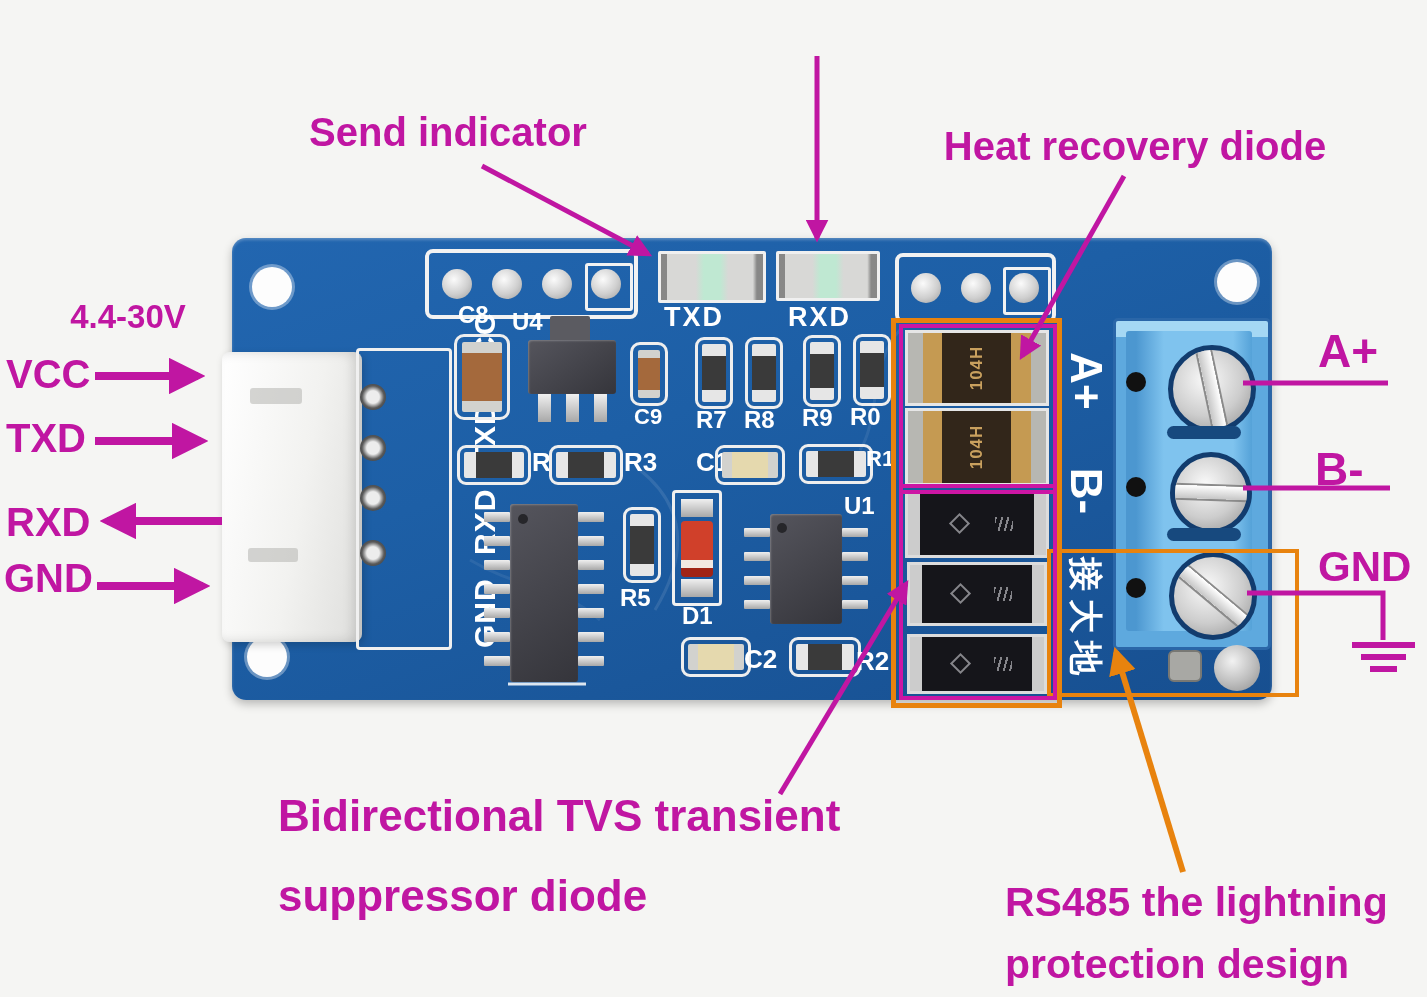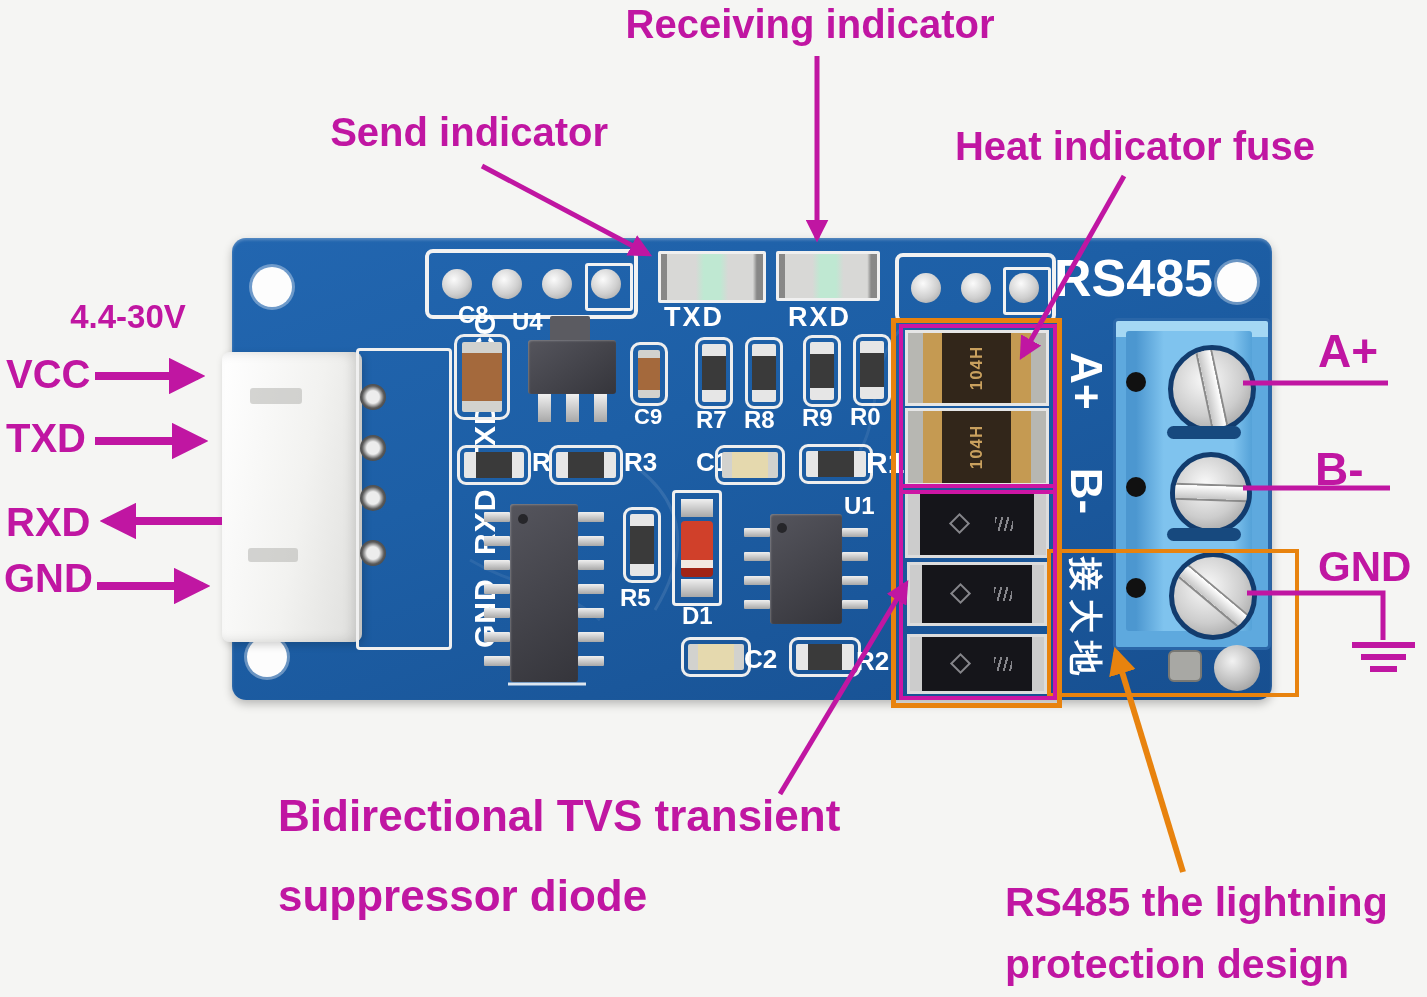--- a/index.html
+++ b/index.html
@@ -78,21 +78,20 @@
     <path d="M900,330 C870,360 880,420 860,450" stroke="rgba(255,255,255,.08)" stroke-width="3" fill="none"></path>
     <path d="M470,560 C520,590 560,585 600,620" stroke="rgba(255,255,255,.07)" stroke-width="3" fill="none"></path>
     <line x1="508" y1="684" x2="586" y2="684" stroke="rgba(255,255,255,.85)" stroke-width="3"></line>
   </svg>
 
   <div class="hole" style="left:252px;top:267px;width:40px;height:40px;z-index:4"></div>
   <div class="hole" style="left:1217px;top:262px;width:40px;height:40px;z-index:4"></div>
   <div class="hole" style="left:247px;top:637px;width:40px;height:40px;z-index:4"></div>
   <div class="holeAg" style="left:1214px;top:645px;width:46px;height:46px;z-index:6"></div>
 
-  <div class="t wh z5" style="left:1054px;top:252px;font-size:52px">RS485</div>
 
   <div class="hdr z5" style="left:425px;top:249px;width:205px;height:62px">
     <div class="pinhole" style="left:13px;top:16px"></div>
     <div class="pinhole" style="left:63px;top:16px"></div>
     <div class="pinhole" style="left:113px;top:16px"></div>
     <div class="pinsq" style="left:156px;top:10px">
       <div class="pinhole" style="left:3px;top:3px"></div>
     </div>
   </div>
 
@@ -140,21 +139,21 @@
   <div class="resv z5" style="left:860px;top:341px"></div>
   <div class="t wh z5" style="left:850px;top:405px;font-size:24px">R0</div>
 
   <div class="resh z5" style="left:464px;top:452px"></div>
   <div class="t wh z5" style="left:532px;top:449px;font-size:26px">R</div>
   <div class="resh z5" style="left:556px;top:452px"></div>
   <div class="t wh z5" style="left:624px;top:449px;font-size:26px">R3</div>
   <div class="t wh z5" style="left:696px;top:449px;font-size:26px">C1</div>
   <div class="caph z5" style="left:722px;top:452px"></div>
   <div class="resh z5" style="left:806px;top:451px"></div>
-  <div class="t wh z5" style="left:866px;top:448px;font-size:30px">R1</div>
+  <div class="t wh z5" style="left:866px;top:448px;font-size:22px">R1</div>
 
   <div class="icpin z5" style="left:484px;top:512px;width:26px;height:10px"></div>
   <div class="icpin z5" style="left:484px;top:536px;width:26px;height:10px"></div>
   <div class="icpin z5" style="left:484px;top:560px;width:26px;height:10px"></div>
   <div class="icpin z5" style="left:484px;top:584px;width:26px;height:10px"></div>
   <div class="icpin z5" style="left:484px;top:608px;width:26px;height:10px"></div>
   <div class="icpin z5" style="left:484px;top:632px;width:26px;height:10px"></div>
   <div class="icpin z5" style="left:484px;top:656px;width:26px;height:10px"></div>
   <div class="icpin z5" style="left:578px;top:512px;width:26px;height:10px"></div>
   <div class="icpin z5" style="left:578px;top:536px;width:26px;height:10px"></div>
@@ -225,23 +224,22 @@
   </div>
   <div class="divider z5" style="left:1167px;top:426px"></div>
   <div class="divider z5" style="left:1167px;top:528px"></div>
   <div class="abs z5" style="left:1168px;top:650px;width:30px;height:28px;border-radius:6px;background:#a8a8a4;border:2px solid #787874"></div>
 
   <div class="hlbox z12" style="left:891px;top:318px;width:161px;height:380px;border:5px solid #e8830e"></div>
   <div class="hlbox z12" style="left:1047px;top:549px;width:244px;height:140px;border:4px solid #e8830e"></div>
   <div class="hlbox z12" style="left:899px;top:324px;width:150px;height:162px;border:4px solid #cc16a4"></div>
   <div class="hlbox z12" style="left:899px;top:484px;width:150px;height:208px;border:4px solid #cc16a4"></div>
 
-  <div class="t mg z15" style="left:610px;top:4px;width:400px;text-align:center;font-size:40px">Receiving indicator</div>
-  <div class="t mg z15" style="left:288px;top:112px;width:320px;text-align:right;font-size:40px">Send indicator</div>
-  <div class="t mg z15" style="left:935px;top:126px;width:400px;text-align:center;font-size:40px">Heat indicator fuse</div>
+  <div class="t mg z15" style="left:288px;top:112px;width:320px;text-align:center;font-size:40px">Send indicator</div>
+  <div class="t mg z15" style="left:935px;top:126px;width:400px;text-align:center;font-size:40px">Heat recovery diode</div>
   <div class="t mg z15" style="left:58px;top:300px;width:140px;text-align:center;font-size:33px">4.4-30V</div>
   <div class="t mg z15" style="left:6px;top:354px;font-size:40px">VCC</div>
   <div class="t mg z15" style="left:6px;top:418px;font-size:40px">TXD</div>
   <div class="t mg z15" style="left:6px;top:502px;font-size:40px">RXD</div>
   <div class="t mg z15" style="left:4px;top:558px;font-size:40px">GND</div>
   <div class="t mg z15" style="left:1318px;top:328px;font-size:46px">A+</div>
   <div class="t mg z15" style="left:1315px;top:446px;font-size:46px">B-</div>
   <div class="t mg z15" style="left:1318px;top:546px;font-size:42px">GND</div>
   <div class="t mg z15" style="left:278px;top:874px;font-size:44px">suppressor diode</div>
   <div class="t mg z15" style="left:278px;top:794px;font-size:44px">Bidirectional TVS transient</div>

